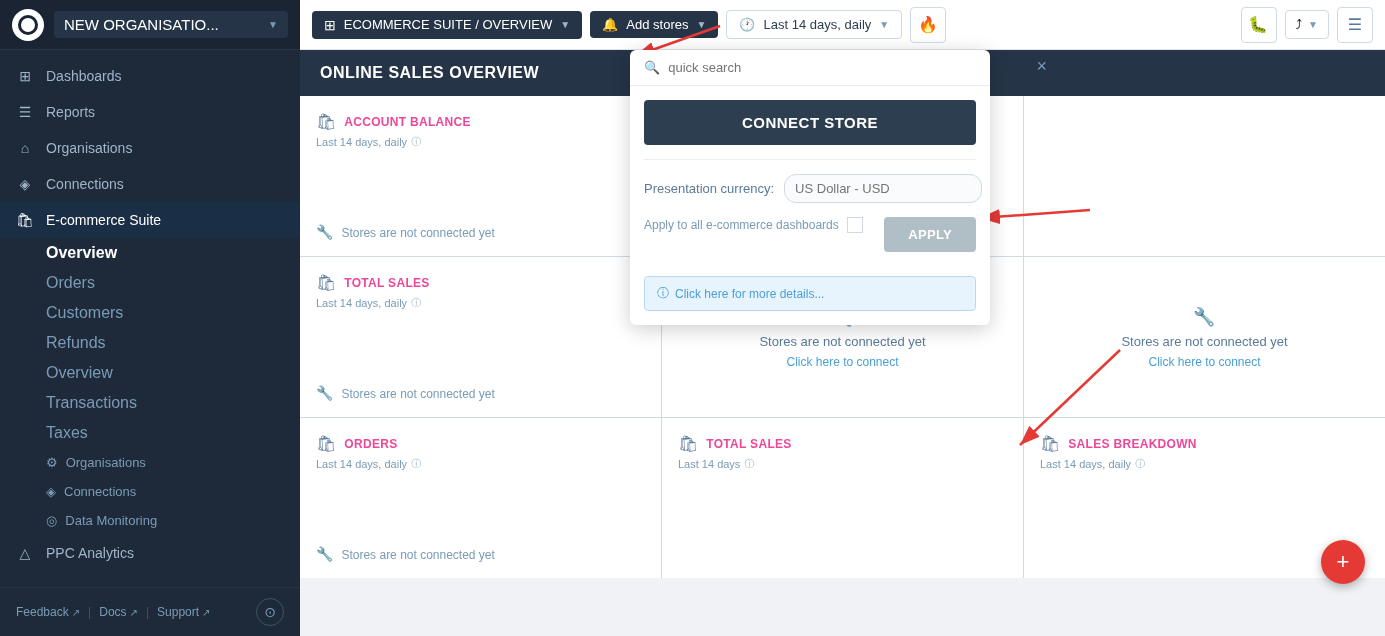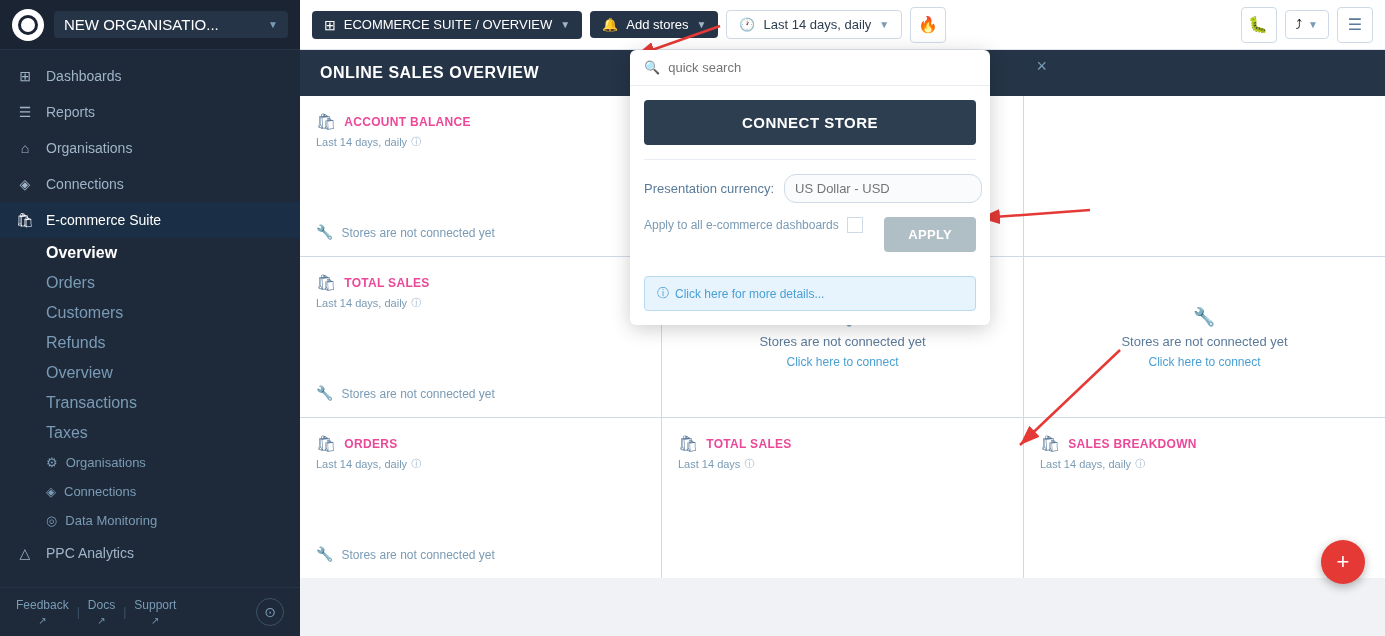--- a/index.html
+++ b/index.html
@@ -16,21 +16,21 @@
     .sidebar-nav { flex: 1; overflow-y: auto; padding: 8px 0; }
     .nav-item { display: flex; align-items: center; padding: 10px 16px; cursor: pointer; color: #a0b4c8; font-size: 14px; }
     .nav-item.active-parent { color: #fff; }
     .nav-icon { width: 18px; margin-right: 12px; text-align: center; font-size: 14px; flex-shrink: 0; }
     .nav-sub { padding-left: 46px; }
     .nav-sub-item { padding: 6px 16px 6px 0; cursor: pointer; color: #7a9bb5; font-size: 16px; display: block; }
     .nav-sub-item.active { color: #fff; font-weight: 600; }
     .nav-section-indent { padding-left: 46px; }
     .nav-sub-section { padding: 7px 16px 7px 0; cursor: pointer; color: #7a9bb5; font-size: 13px; display: flex; align-items: center; gap: 8px; }
     .sidebar-footer { padding: 10px 16px; border-top: 1px solid #253447; display: flex; align-items: center; gap: 4px; font-size: 12px; }
-    .footer-link { color: #7a9bb5; cursor: pointer; display: flex; align-items: center; gap: 3px; flex-direction: column; }
+    .footer-link { color: #7a9bb5; cursor: pointer; display: flex; align-items: center; gap: 3px; }
     .footer-sep { color: #3d5268; margin: 0 4px; }
     .footer-icon-btn { margin-left: auto; width: 28px; height: 28px; border-radius: 50%; border: 1px solid #3d5268; display: flex; align-items: center; justify-content: center; cursor: pointer; color: #7a9bb5; }
 
     
     .main { flex: 1; display: flex; flex-direction: column; overflow: hidden; position: relative; }
 
     
     .topbar { height: 50px; background: #fff; border-bottom: 1px solid #e0e6ed; display: flex; align-items: center; padding: 0 12px; gap: 8px; }
     .topbar-suite-selector { display: flex; align-items: center; background: #253447; color: #fff; border-radius: 4px; padding: 6px 12px; gap: 8px; cursor: pointer; font-size: 13px; font-weight: 500; }
     .topbar-suite-icon { font-size: 14px; }

